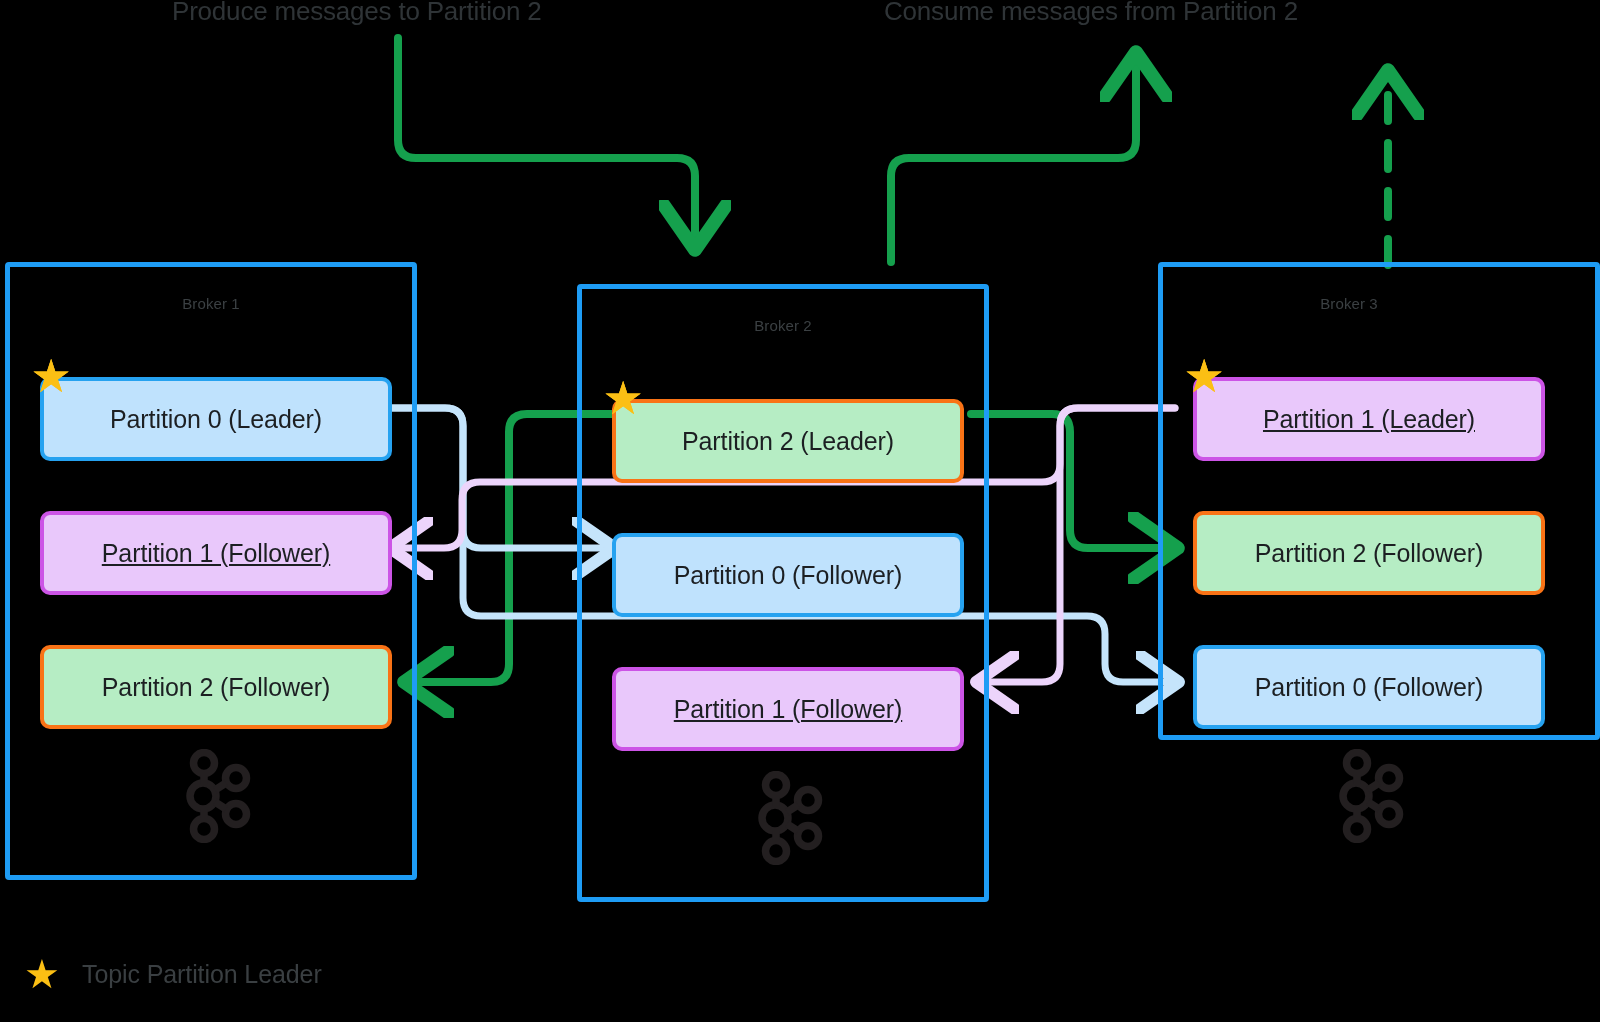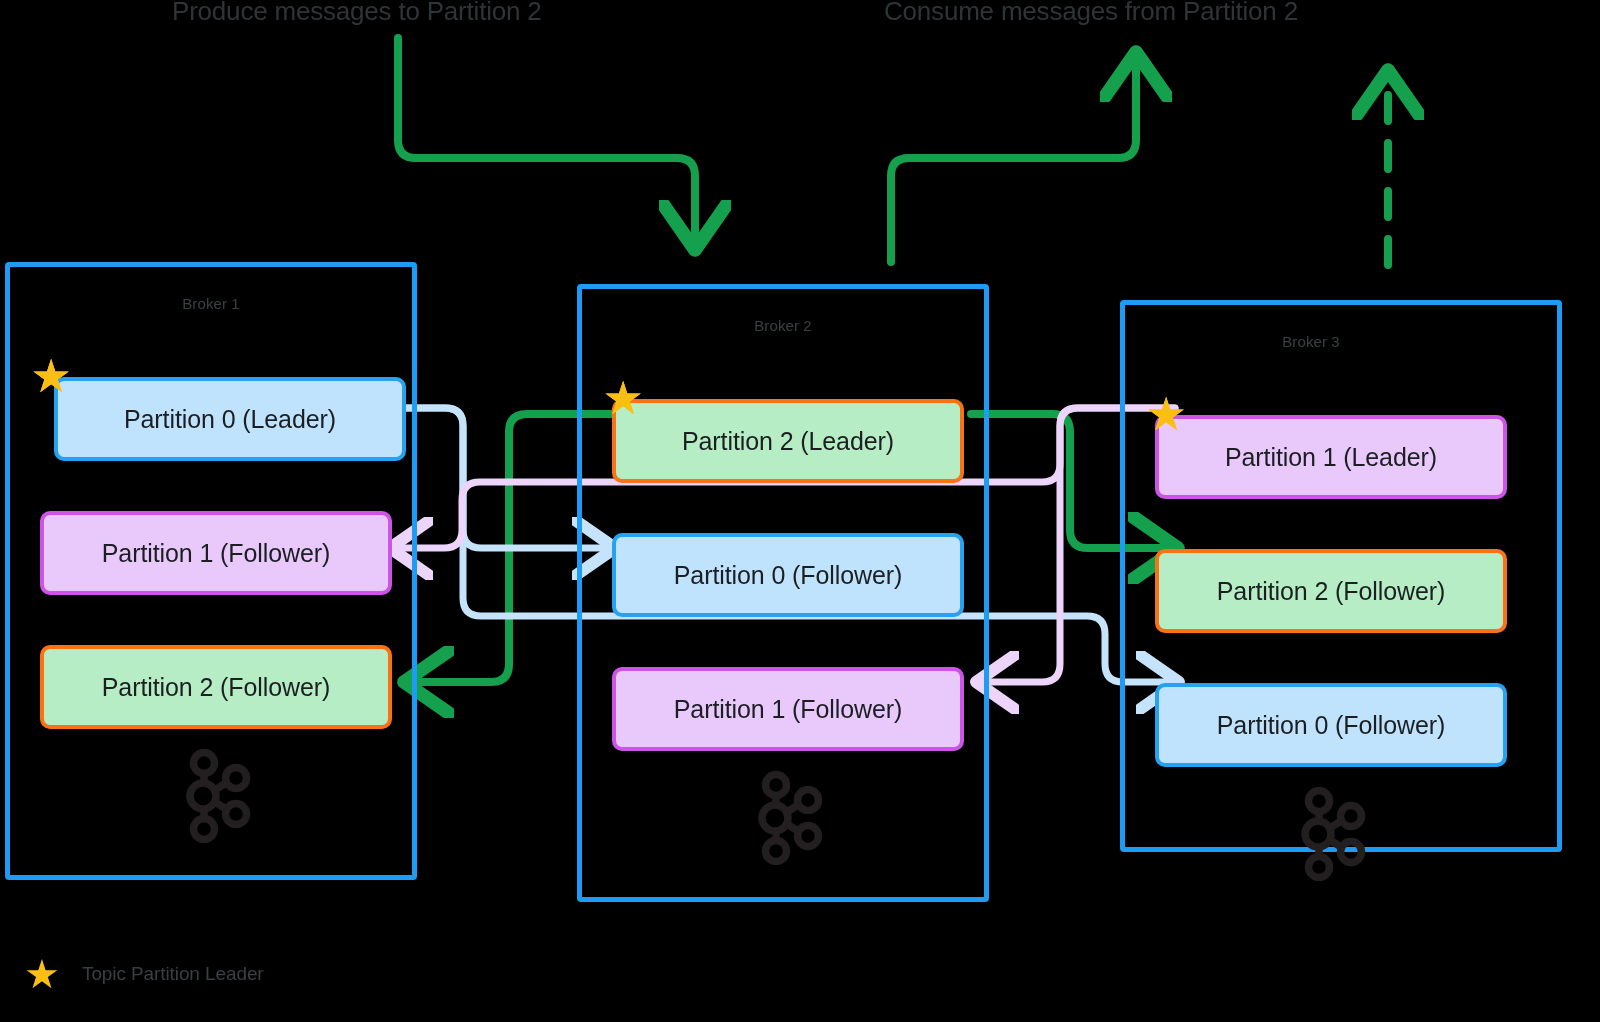--- a/index.html
+++ b/index.html
@@ -51,21 +51,21 @@
     border-radius: 10px;
     display: flex;
     align-items: center;
     justify-content: center;
     font-size: 25px;
     color: #1c1f22;
     letter-spacing: -0.1px;
     white-space: nowrap;
   }
   .p-blue   { background: #bfe2fd; border: 4px solid #26a2f0; }
-  .p-purple { background: #e9c8fb; border: 4px solid #cc54e6; }
+  .p-purple { background: #e9c8fb; border: 4px solid #cc54e6; text-decoration: underline; }
   .p-green  { background: #b6edc4; border: 4px solid #f97316; }
 
   .star {
     position: absolute;
     width: 50px; height: 50px;
     line-height: 50px;
     font-size: 46px;
     text-align: center;
     color: #fbbf14;
     text-shadow: 0 0 0 #fbbf14;
@@ -82,21 +82,21 @@
     gap: 18px;
   }
   .legend-star {
     width: 44px; height: 44px;
     line-height: 44px;
     font-size: 40px;
     text-align: center;
     color: #fbbf14;
   }
   .legend-label {
-    font-size: 19px;
+    font-size: 25px;
     color: #3a3f42;
     letter-spacing: -0.1px;
   }
 </style>
 </head>
 <body>
 
 <div id="stage">
 
   <svg id="wires" viewBox="0 0 1600 1022">
@@ -132,21 +132,21 @@
 
     <path d="M 1175,408 L 1078,408 Q 1060,408 1060,426 L 1060,664 Q 1060,682 1042,682 L 983,682" fill="none" stroke="#ecd4fb" stroke-width="7" stroke-linecap="round" stroke-linejoin="round" marker-end="url(#ah-purple)"></path>
   </svg>
 
   <div class="caption" style="left:172px; top:-4px;">Produce messages to Partition 2</div>
   <div class="caption" style="left:884px; top:-4px;">Consume messages from Partition 2</div>
 
   <div class="broker" style="left:5px; top:262px; width:412px; height:618px;">
     <div class="broker-title">Broker 1</div>
 
-    <div class="partition p-blue" style="left:44px; top:110px; width:352px;">
+    <div class="partition p-blue" style="left:30px; top:110px; width:352px;">
       <span>Partition 0 (Leader)</span>
     </div>
     <div class="partition p-purple" style="left:30px; top:244px; width:352px;">
       <span>Partition 1 (Follower)</span>
     </div>
     <div class="partition p-green" style="left:30px; top:378px; width:352px;">
       <span>Partition 2 (Follower)</span>
     </div>
 
     <svg class="kafka-logo" style="left:168px; top:482px;" viewBox="0 0 76 94">
@@ -189,21 +189,21 @@
         <path d="M26,26 L26,35"></path>
         <path d="M26,60 L26,69"></path>
         <path d="M37,41 L48,34"></path>
         <path d="M37,53 L48,60"></path>
       </g>
     </svg>
 
     <div class="star" style="left:16px; top:84px;">★</div>
   </div>
 
-  <div class="broker" style="left:1120px; top:262px; width:442px; height:552px;margin-top:38px;">
+  <div class="broker" style="left:1158px; top:262px; width:442px; height:478px;">
     <div class="broker-title" style="left:0; right:60px;">Broker 3</div>
 
     <div class="partition p-purple" style="left:30px; top:110px; width:352px;">
       <span>Partition 1 (Leader)</span>
     </div>
     <div class="partition p-green" style="left:30px; top:244px; width:352px;">
       <span>Partition 2 (Follower)</span>
     </div>
     <div class="partition p-blue" style="left:30px; top:378px; width:352px;">
       <span>Partition 0 (Follower)</span>

